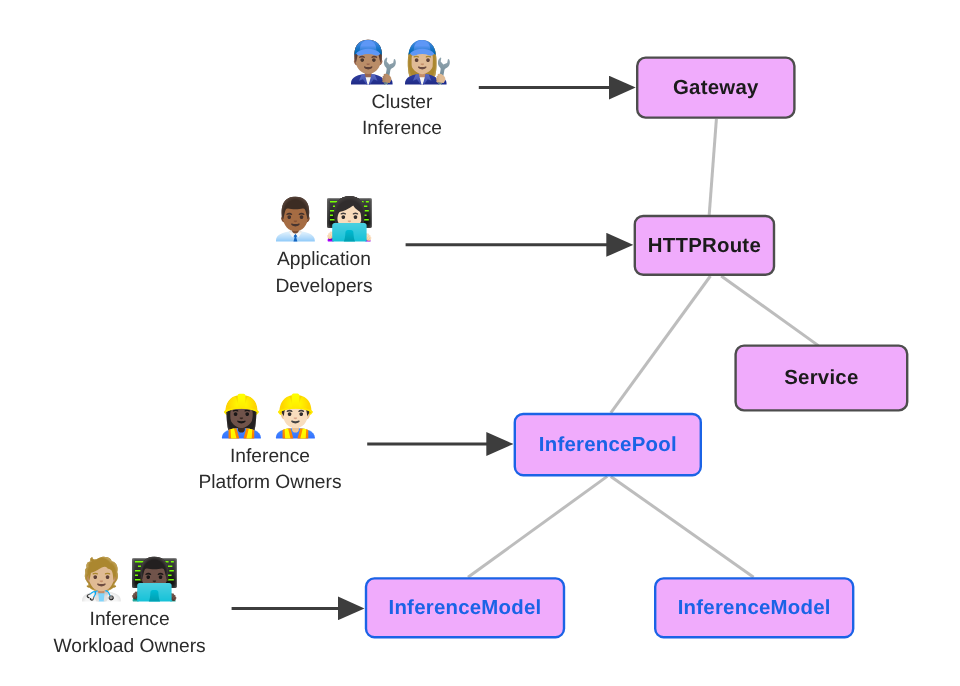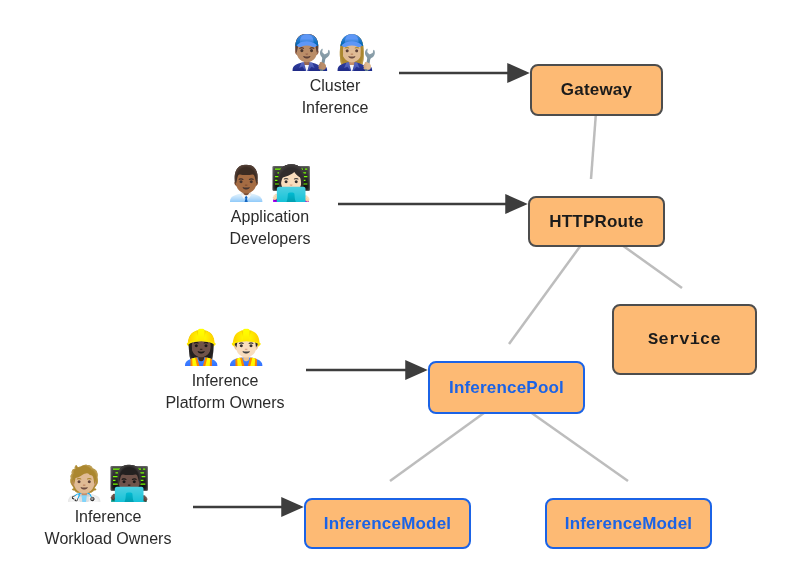--- a/index.html
+++ b/index.html
@@ -19,38 +19,37 @@
     position: absolute;
     left: 0; top: 0;
     width: 800px; height: 572px;
     pointer-events: none;
   }
   .node {
     position: absolute;
     display: flex;
     align-items: center;
     justify-content: center;
-    background: #fdba74;
+    background: #f0abfc;
     border: 2.5px solid #4d4d4d;
     border-radius: 8px;
     box-sizing: border-box;
     font-weight: bold;
     font-size: 17px;
     color: #1b1b1b;
     letter-spacing: 0.2px;
-    margin-top: 17px;
   }
   .node.blue {
     border-color: #1b63e6;
     color: #1b63e6;
     text-align: right;
   }
   .node-gateway        { left: 530px; top: 47px;  width: 133px; height: 52px; }
-  .node-httproute      { left: 528px; top: 179px; width: 137px; height: 51px; }
-  .node-service        { left: 612px; top: 287px; width: 145px; height: 71px; font-family: Liberation Mono, monospace; }
+  .node-httproute      { left: 528px; top: 179px; width: 118px; height: 51px; }
+  .node-service        { left: 612px; top: 287px; width: 145px; height: 56px; }
   .node-inferencepool  { left: 428px; top: 344px; width: 157px; height: 53px; }
   .node-inferencemodel1{ left: 304px; top: 481px; width: 167px; height: 51px; }
   .node-inferencemodel2{ left: 545px; top: 481px; width: 167px; height: 51px; }
 
   .actor {
     position: absolute;
     width: 220px;
     text-align: center;
   }
   .actor .emoji {

